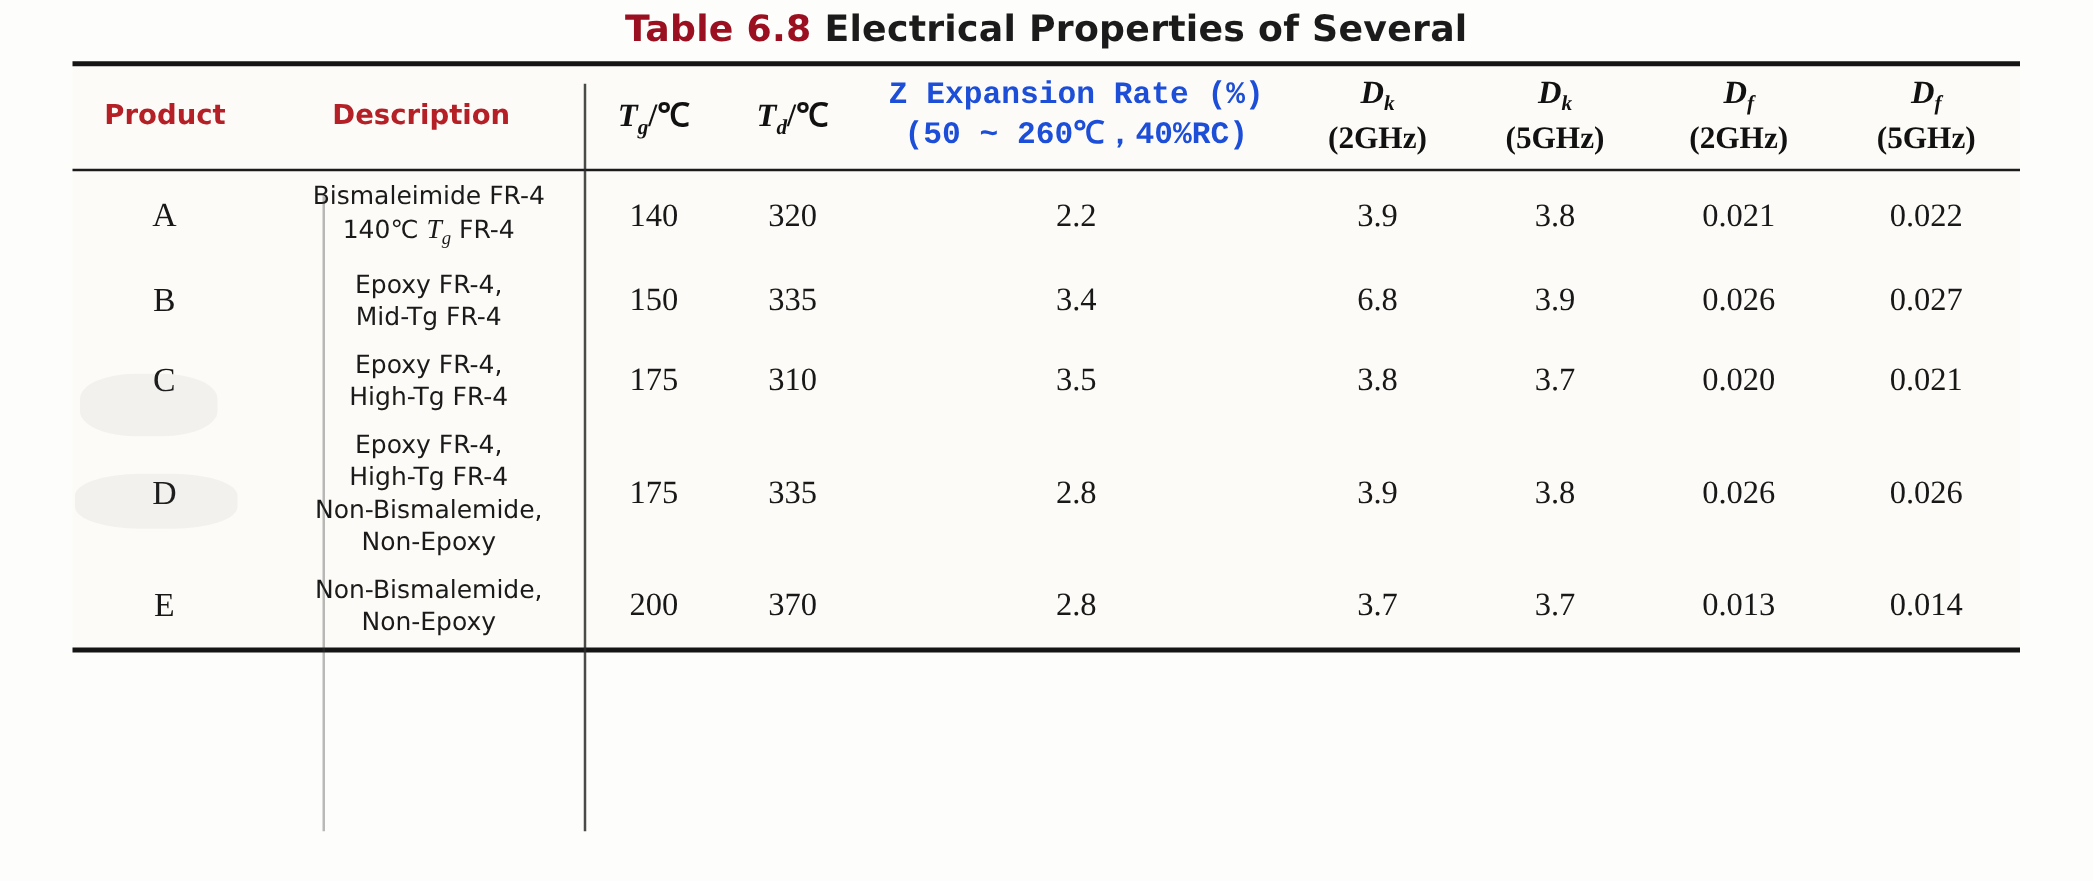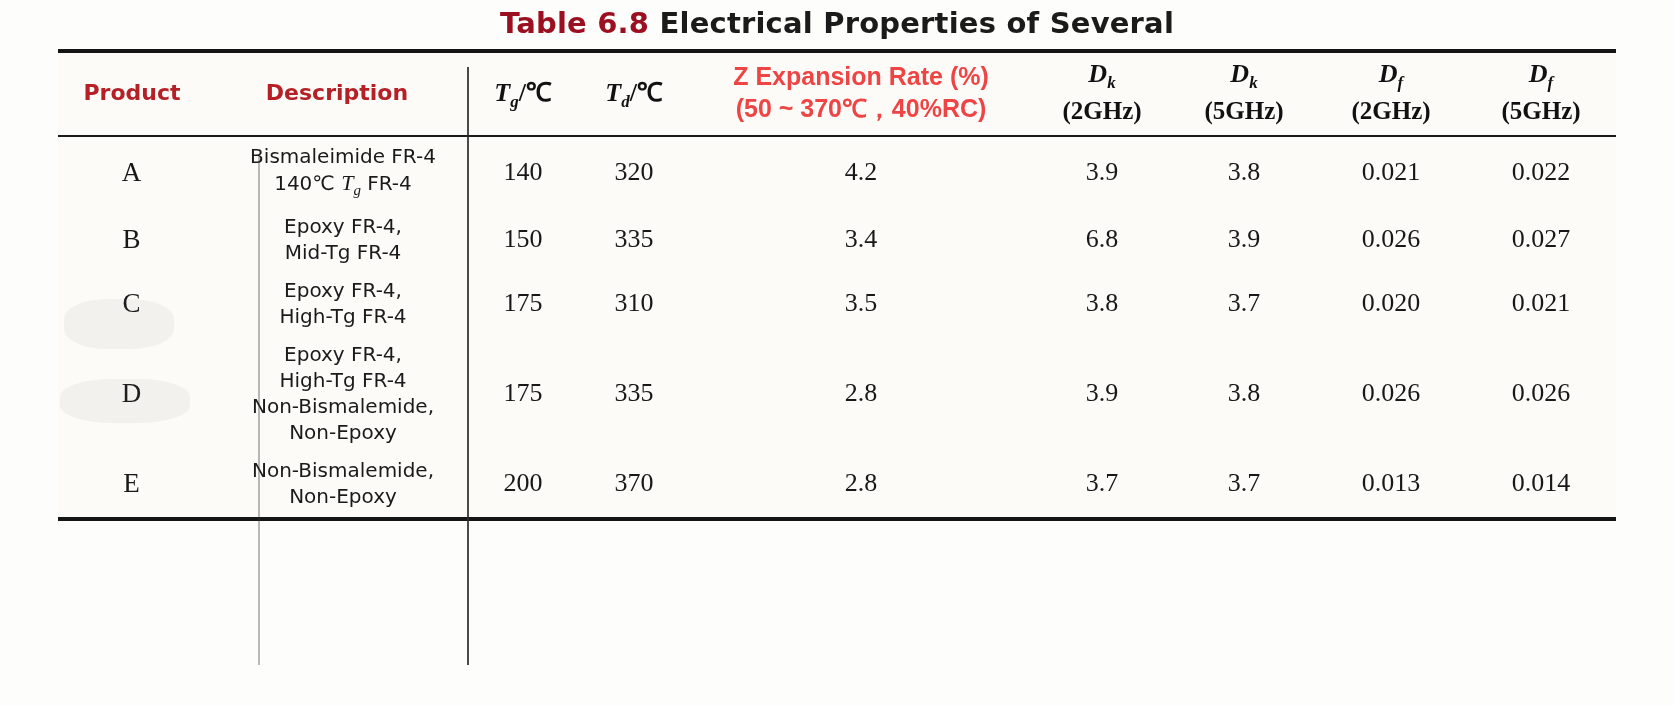--- a/index.html
+++ b/index.html
@@ -99,25 +99,25 @@
     font-size: 17px;
     vertical-align: sub;
     font-style: italic;
   }
   .hdr-unit {
     font-style: normal;
     font-weight: 700;
   }
 
   .hdr-z {
-    font-family: Liberation Sans, sans-serif;
+    font-family: Liberation Mono, monospace;
     font-size: 25px;
     font-weight: 600;
     line-height: 1.28;
-    color: #ef4444;
+    color: #1d4ed8;
   }
 
   .hdr-d {
     font-family: "Liberation Serif", serif;
     font-weight: 700;
     font-size: 26px;
     line-height: 1.3;
   }
   .hdr-d .dsub {
     font-size: 17px;
@@ -226,21 +226,21 @@
           <th class="col-product">Product</th>
           <th class="col-desc">Description</th>
           <th>
             <span class="hdr-sym"><span>T</span><span class="sub">g</span><span class="hdr-unit">/℃</span></span>
           </th>
           <th>
             <span class="hdr-sym"><span>T</span><span class="sub">d</span><span class="hdr-unit">/℃</span></span>
           </th>
           <th>
             <div class="hdr-z">Z Expansion Rate (%)</div>
-            <div class="hdr-z z-sub">(50 ~ 370℃，40%RC)</div>
+            <div class="hdr-z z-sub">(50 ~ 260℃，40%RC)</div>
           </th>
           <th>
             <span class="hdr-d"><span class="dital">D</span><span class="dsub">k</span><span class="dfreq">(2GHz)</span></span>
           </th>
           <th>
             <span class="hdr-d"><span class="dital">D</span><span class="dsub">k</span><span class="dfreq">(5GHz)</span></span>
           </th>
           <th>
             <span class="hdr-d"><span class="dital">D</span><span class="dsub">f</span><span class="dfreq">(2GHz)</span></span>
           </th>
@@ -267,21 +267,21 @@
       </colgroup>
       <tbody id="tbody">
           <tr>
             <td class="cell-product">A</td>
             <td class="cell-desc">
               <div>Bismaleimide FR-4</div>
               <div>140℃ <span class="tg-ital">T<span class="sub">g</span></span> FR-4</div>
             </td>
             <td>140</td>
             <td>320</td>
-            <td>4.2</td>
+            <td>2.2</td>
             <td>3.9</td>
             <td>3.8</td>
             <td>0.021</td>
             <td>0.022</td>
           </tr>
           <tr>
             <td class="cell-product">B</td>
             <td class="cell-desc">
               <div>Epoxy FR-4,</div>
               <div>Mid-Tg FR-4</div>

